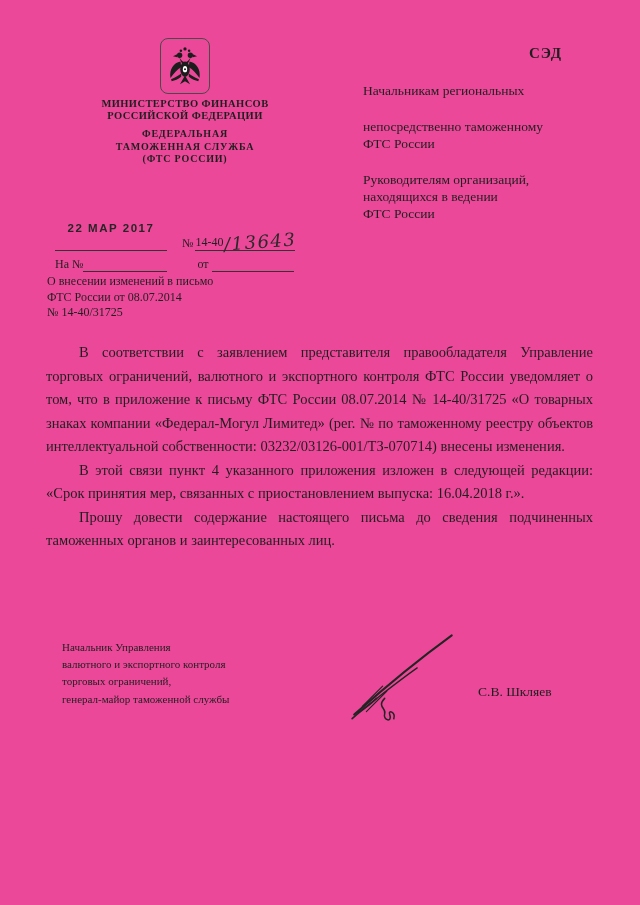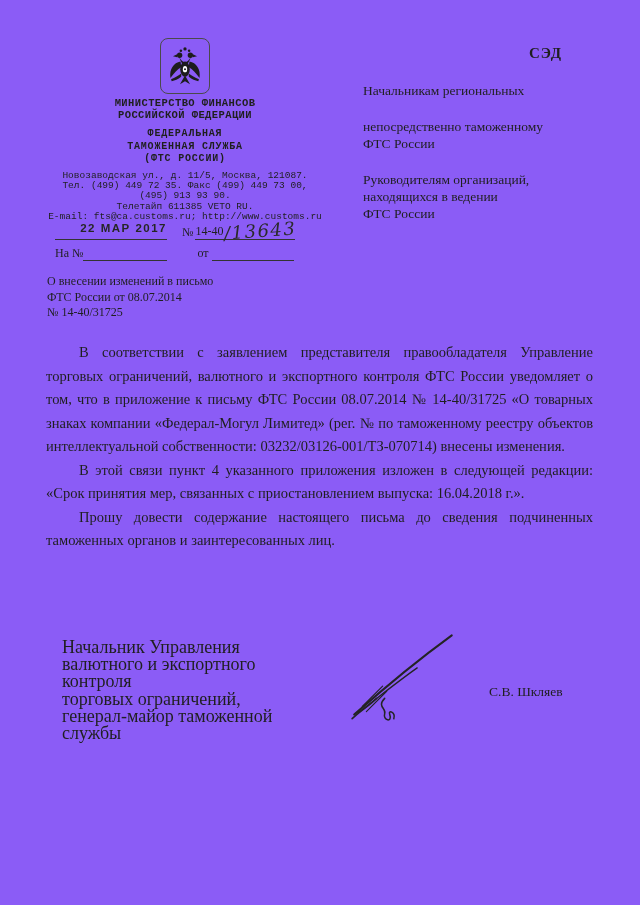--- a/index.html
+++ b/index.html
@@ -1,36 +1,35 @@
 <!DOCTYPE html>
 <html lang="ru"><head>
 <meta charset="utf-8">
 <style>
   html,body { margin:0; padding:0; background:#e8e8e8; }
   .page {
     position:relative;
     width:640px; height:905px;
     margin:0 auto;
-    background:#8b5cf6;
+    background:#ec4899;
     color:#1f1f1f;
     font-family:"Liberation Serif", serif;
     overflow:hidden;
   }
 
   
   .sed {
     position:absolute; top:45px; left:529px;
     font-weight:bold; font-size:15px; letter-spacing:1px;
   }
 
   
   .letterhead {
     position:absolute; top:38px; left:42px; width:286px;
     text-align:center;
-    font-family:Liberation Mono, monospace;
   }
   .emblem-box {
     width:44px; height:50px;
     margin:0 auto 4px auto;
     border:1.5px solid #4a4a4a;
     border-radius:8px;
     display:flex; align-items:center; justify-content:center;
     padding:2px;
   }
   .emblem-box svg { width:38px; height:44px; display:block; }
@@ -44,23 +43,23 @@
     font-weight:bold; font-size:10px; line-height:12.5px;
     letter-spacing:0.8px;
   }
   .address { margin-top:5px; }
   .address-line { font-size:9.5px; line-height:10.4px; }
 
   
   .ref-block { position:absolute; top:221px; left:55px; width:250px; font-size:12px; }
   .ref-row1 { display:flex; align-items:flex-end; }
   .date-cell {
-    width:112px; text-align:right;
+    width:112px; text-align:center;
     border-bottom:1px solid #333;
-    padding-bottom:3px;
+    padding-bottom:14px;
   }
   .date-stamp {
     font-family:"Liberation Sans", sans-serif;
     font-weight:bold; font-size:11.5px; letter-spacing:1.5px;
     color:#262626;
   }
   .num-cell { margin-left:15px; display:flex; align-items:flex-end; }
   .num-label { padding-right:2px; }
   .num-underline {
     display:inline-block; width:100px;
@@ -99,24 +98,24 @@
   
   .body-text {
     position:absolute; top:341px; left:46px; width:547px;
     font-size:14.5px; line-height:23.5px;
     text-align:justify;
   }
   .body-text p { margin:0; text-indent:33px; }
 
   
   .signature-block { position:absolute; top:639px; left:62px; width:532px; height:110px; }
-  .sig-position { font-size:18px; line-height:17.2px; width:230px; }
+  .sig-position { font-size:11px; line-height:17.2px; width:230px; }
   .sig-scribble { position:absolute; left:282px; top:-14px; width:122px; height:102px; }
   .sig-scribble svg { width:100%; height:100%; }
-  .sig-name { position:absolute; left:416px; top:45px; font-size:13.5px;margin-left:11px; }
+  .sig-name { position:absolute; left:416px; top:45px; font-size:13.5px; }
 </style>
 </head>
 <body>
 
 <div class="page">
 
   <div class="sed">СЭД</div>
 
   <div class="letterhead">
     <div class="emblem-box">
@@ -143,27 +142,20 @@
     </div>
     <div class="ministry">
       <div class="ministry-line">МИНИСТЕРСТВО ФИНАНСОВ</div>
       <div class="ministry-line">РОССИЙСКОЙ ФЕДЕРАЦИИ</div>
     </div>
     <div class="agency">
       <div class="agency-line">ФЕДЕРАЛЬНАЯ</div>
       <div class="agency-line">ТАМОЖЕННАЯ СЛУЖБА</div>
       <div class="agency-line">(ФТС РОССИИ)</div>
     </div>
-    <div class="address">
-      <div class="address-line">Новозаводская ул., д. 11/5, Москва, 121087.</div>
-      <div class="address-line">Тел. (499) 449 72 35. Факс (499) 449 73 00,</div>
-      <div class="address-line">(495) 913 93 90.</div>
-      <div class="address-line">Телетайп 611385 VETO RU.</div>
-      <div class="address-line">E-mail: fts@ca.customs.ru; http://www.customs.ru</div>
-    </div>
   </div>
 
   <div class="ref-block">
     <div class="ref-row1">
       <span class="date-cell">
         <span class="date-stamp">22 МАР 2017</span>
       </span>
       <span class="num-cell">
         <span class="num-label">№</span>
         <span class="num-underline"><span>14-40</span><span class="handwritten">/13643</span></span>

